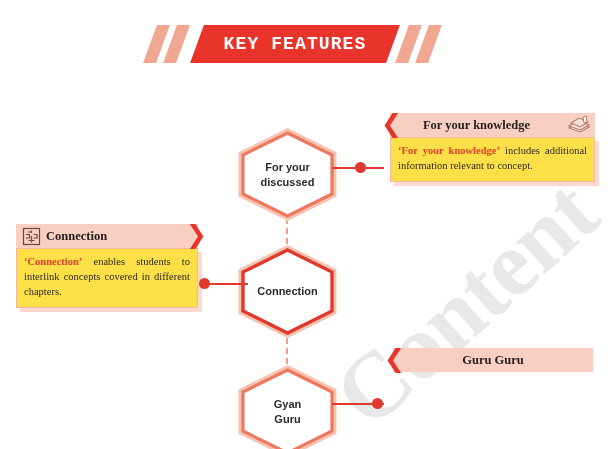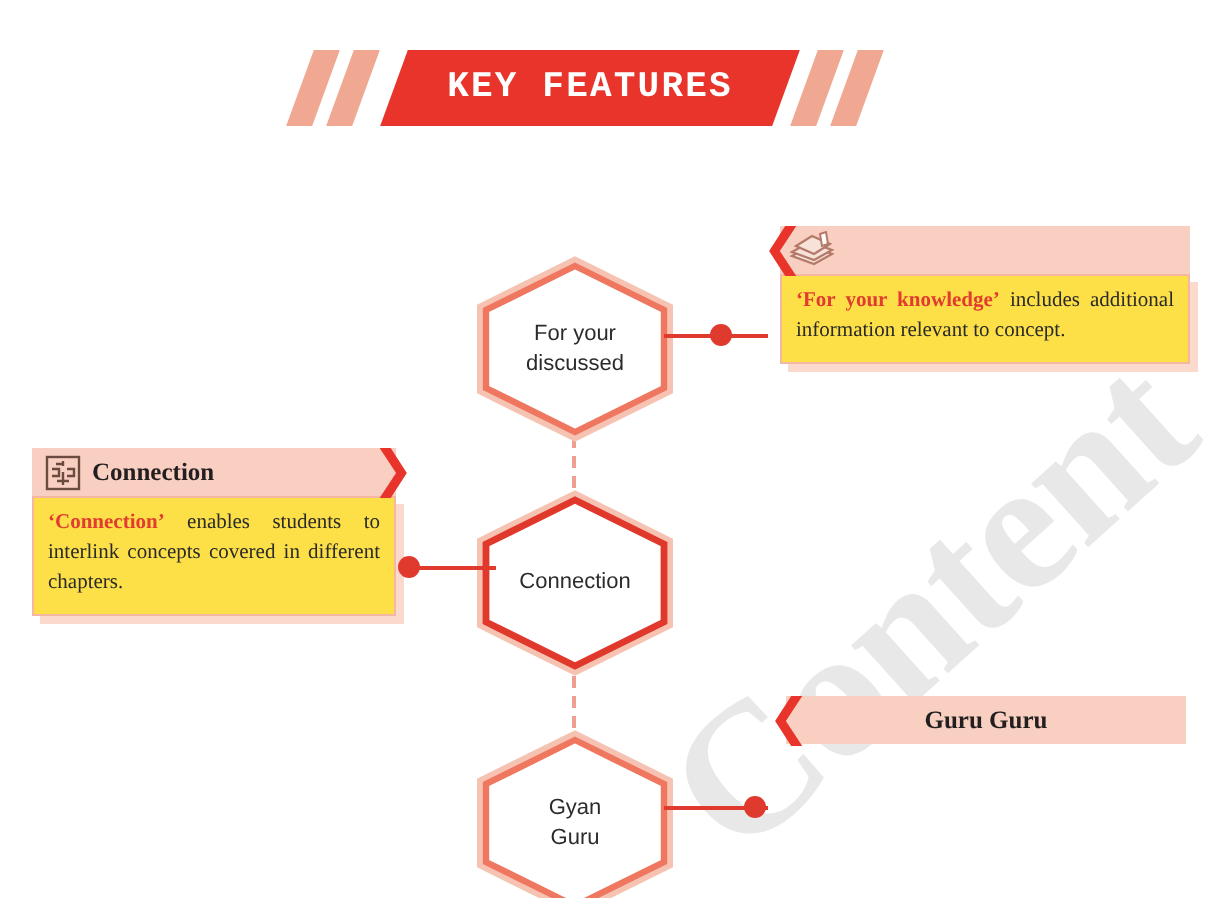--- a/index.html
+++ b/index.html
@@ -42,21 +42,21 @@
   }
 
   
   .hex{
     position:absolute;width:103px;height:93px;z-index:3;
   }
   .hex svg{position:absolute;left:0;top:0;}
   .hex .hex-label{
     position:absolute;left:0;top:0;width:103px;height:93px;
     display:flex;flex-direction:column;align-items:center;justify-content:center;
-    font-size:11px;font-weight:normal;color:#2b2b2b;line-height:1.28;text-align:center;
+    font-size:11px;font-weight:bold;color:#2b2b2b;line-height:1.28;text-align:center;
   }
 
   
   .vdash{
     position:absolute;left:286px;width:0;
     border-left:2px dashed #ef9e90;z-index:2;
   }
 
   
   .hline{position:absolute;height:2px;background:#e03a2f;z-index:4;}
@@ -121,20 +121,21 @@
       <span>For your</span>
       <span>discussed</span>
     </div>
   </div>
   <div class="hline" style="left:332px;top:167px;width:52px;"></div>
   <div class="dot" style="left:355px;top:162px;"></div>
 
   <div class="callout" style="left:390px;top:113px;width:205px;">
     <div class="cal-head">
       <span class="chev chev-left">❮</span>
+      <span class="htitle">For your knowledge</span>
       <span class="icon-box" style="width:32px;">
         <svg width="26" height="20" viewBox="0 0 26 20">
           <g stroke="#b5796a" stroke-width="1.1" fill="#f6e2d8">
             <path d="M3 13 L12 8 L23 12 L14 17 Z"></path>
             <path d="M3 11 L12 6 L23 10 L14 15 Z"></path>
             <path d="M5 8 L13 3 L22 7 L14 12 Z"></path>
           </g>
           <path d="M17 2 L20 1 L21 7 L18 8 Z" fill="#ffffff" stroke="#b5796a" stroke-width="1"></path>
         </svg>
       </span>

